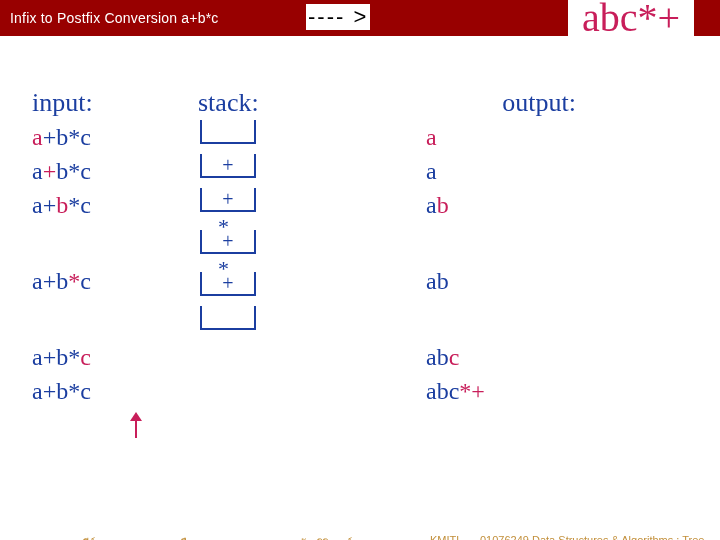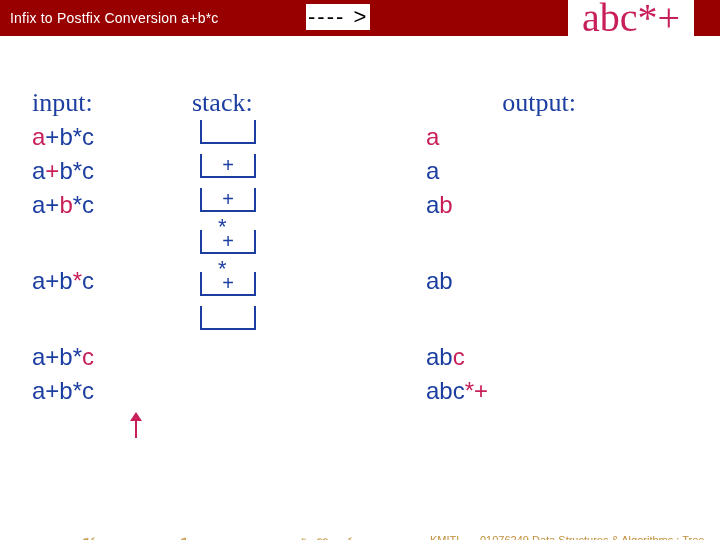--- a/index.html
+++ b/index.html
@@ -63,29 +63,29 @@
   .col.input { left: 0; width: 140px; }
   .col.stack { left: 160px; width: 140px; text-align: left; }
   .col.output { left: 344px; width: 200px; }
 
   .hdr {
     font-size: 26px;
     color: #1b3ea0;
     font-family: "Comic Sans MS", cursive;
     margin-bottom: 2px;
   }
-  .col.stack .hdr { text-align: left; }
+  .col.stack .hdr { text-align: left; margin-left: 6px; }
   .col.output .hdr { text-align: right; }
 
   .row {
     height: 34px;
     line-height: 34px;
     font-size: 24px;
     color: #1b3ea0;
-    font-family: Liberation Sans, sans-serif;
+    font-family: Liberation Serif, serif;
     white-space: nowrap;
   }
   .row.tall { height: 68px; }
   .row.gap { margin-top: 8px; }
 
   .input .row span.mark { color: #c81e5a; }
   .output .row { text-align: left; padding-left: 50px; }
   .output .row span.markO { color: #c81e5a; }
 
   .stackbox {

